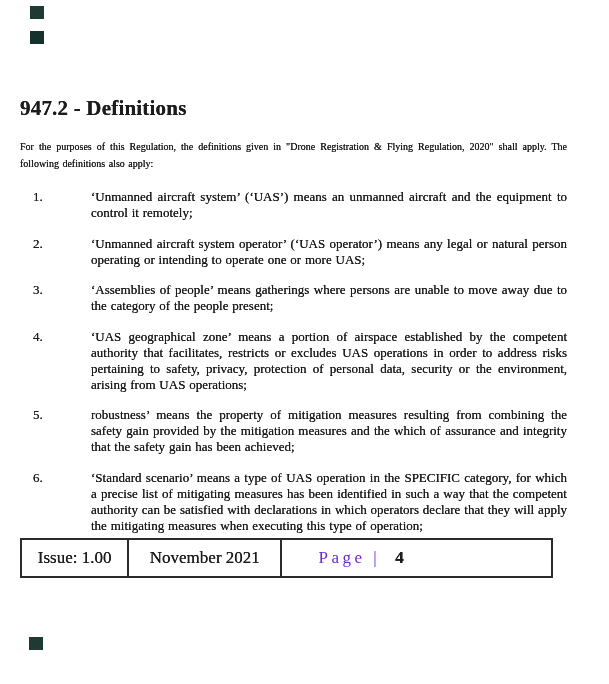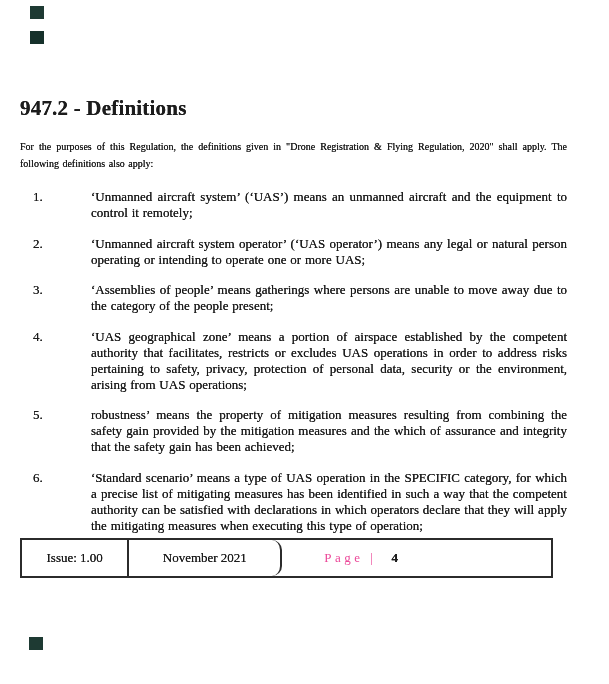--- a/index.html
+++ b/index.html
@@ -65,32 +65,32 @@
     border: 2px solid #2b2b2b;
     display: flex;
     box-sizing: border-box;
     background: #ffffff;
     text-shadow: 0 0 0.35px #1c1c1c;
   }
   .footer-cell {
     display: flex;
     align-items: center;
     justify-content: center;
-    font-size: 13px;
+    font-size: 17px;
     border-right: 2px solid #2b2b2b;
     box-sizing: border-box;
     white-space: pre;
   }
   .footer-cell:last-child { border-right: none; }
   #cell-issue    { width: 20.3%; }
   #cell-revision { width: 21.0%; }
-  #cell-date     { width: 28.9%; border-radius: 10px; }
+  #cell-date     { width: 28.9%; }
   #cell-page     { width: 29.8%; }
   .page-label {
-    color: #ec4899;
+    color: #6d28d9;
     letter-spacing: 3.5px;
     text-shadow: none;
   }
   .page-number {
     margin-left: 15px;
     font-weight: bold;
     color: #1c1c1c;
   }
 </style>
 </head>

